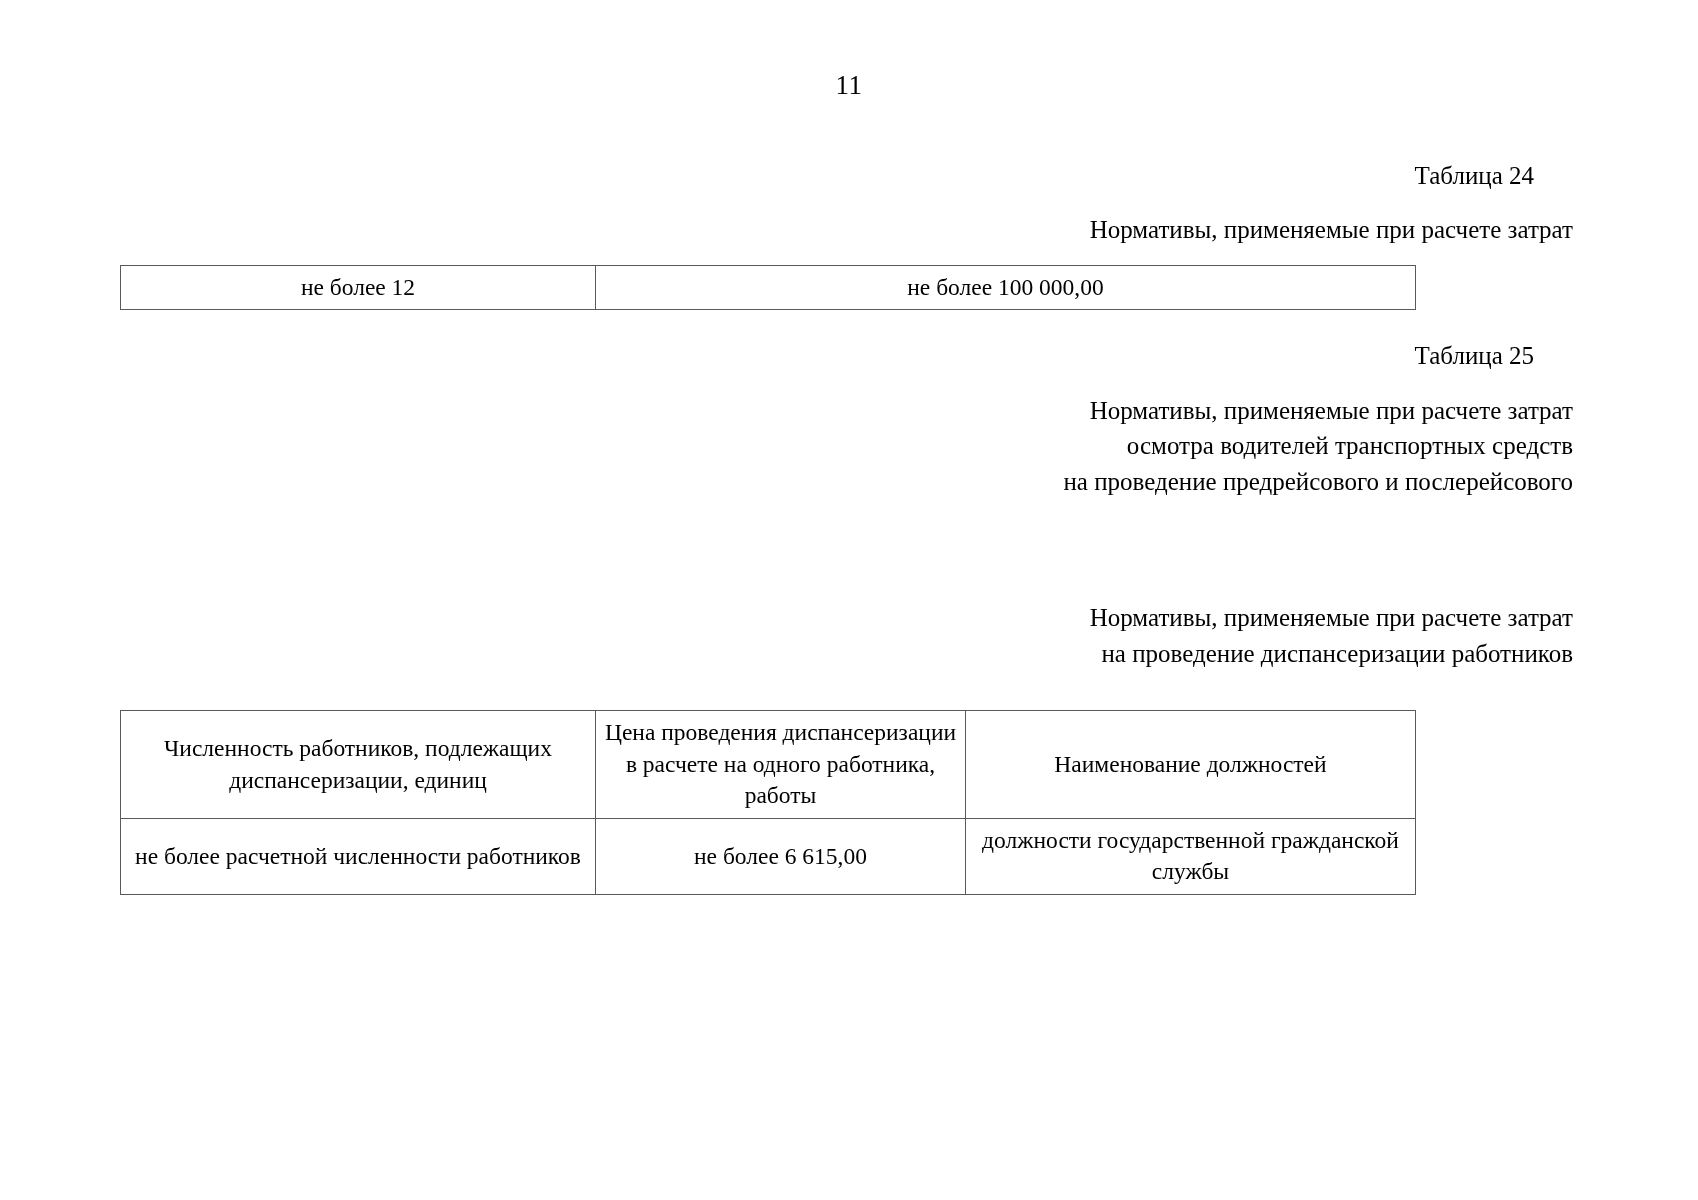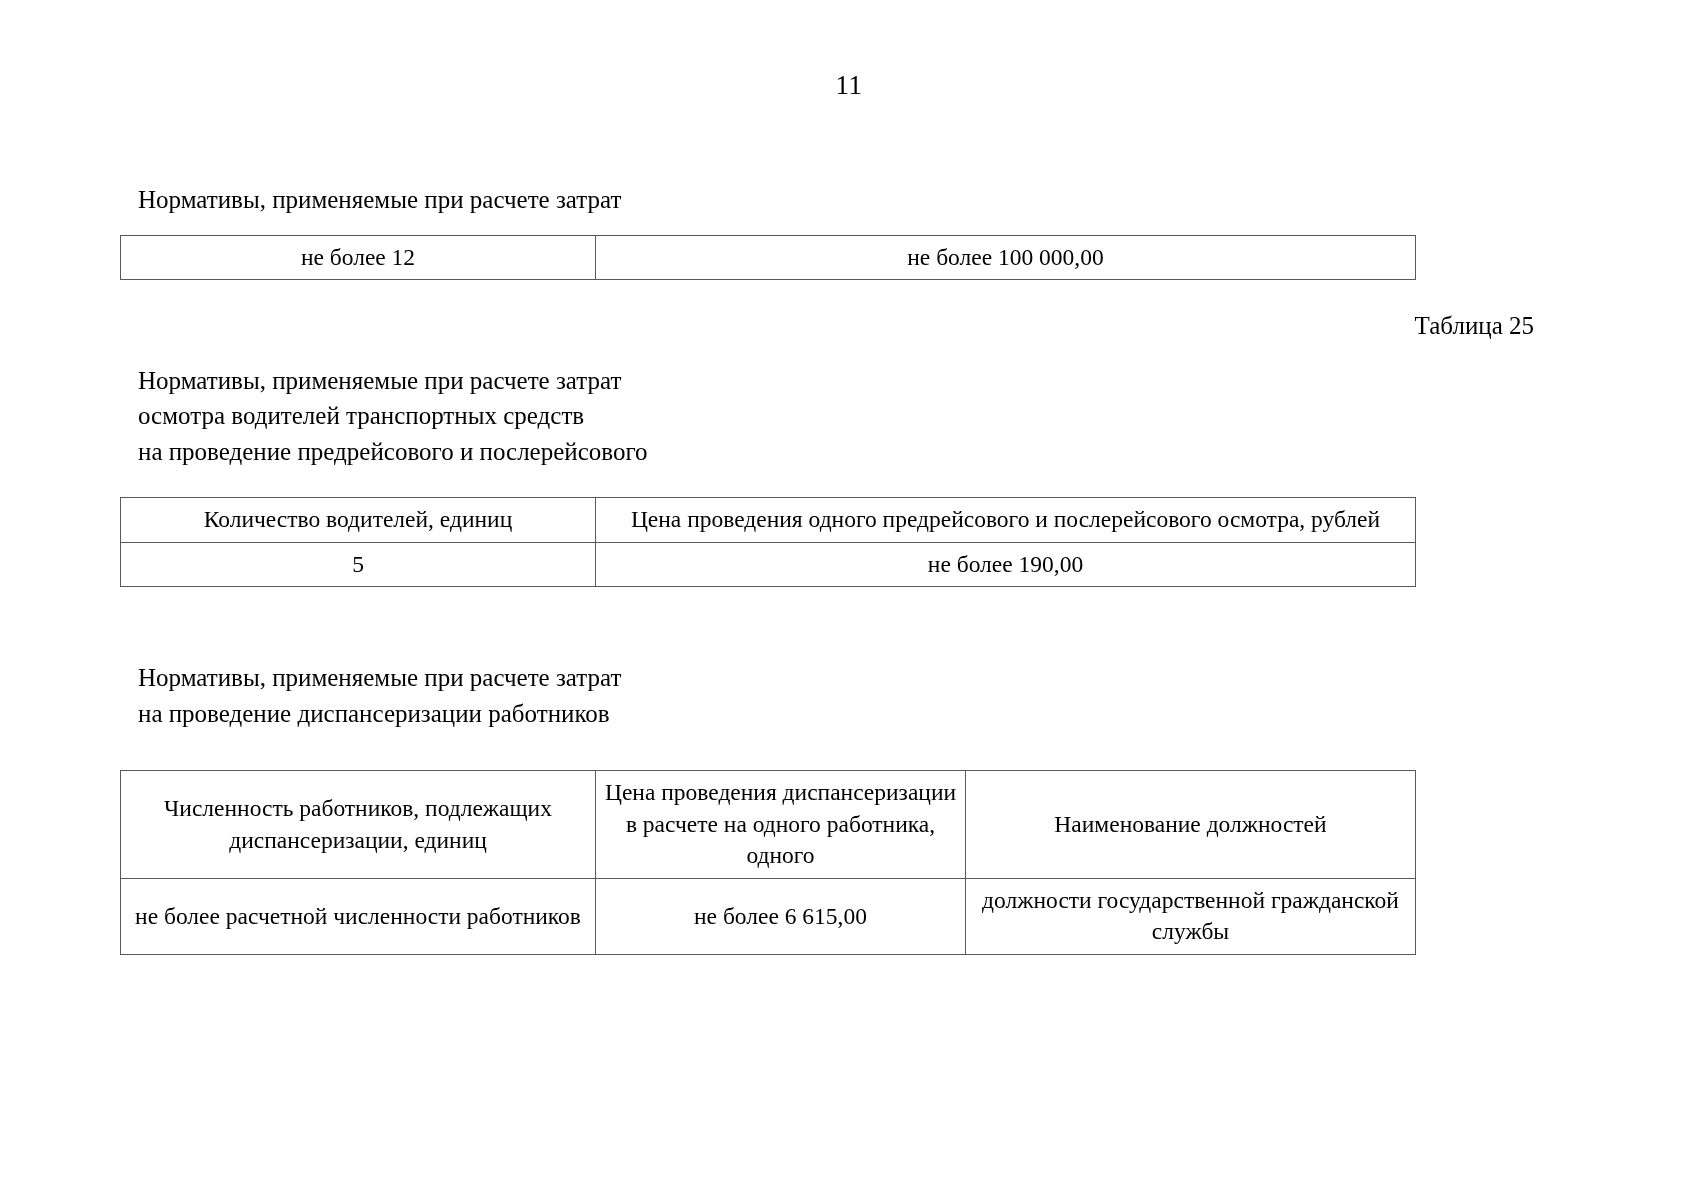--- a/index.html
+++ b/index.html
@@ -37,21 +37,21 @@
   }
 
   .table-label {
     text-align: right;
     font-size: 25px;
     line-height: 1.2;
     padding-right: 39px;
   }
 
   .block-title {
-    text-align: left;
+    text-align: right;
     font-size: 25px;
     line-height: 1.42;
     padding-left: 18px;
   }
 
   .block-title div {
     white-space: nowrap;
   }
 
   table.doc-table {
@@ -103,20 +103,21 @@
 </head>
 <body>
 
 <div class="page">
 
   <div class="page-number">11</div>
 
   <div class="content">
 
     <div class="gap-label-24"></div>
+    <div class="table-label">Таблица 24</div>
 
     <div class="gap-title-24"></div>
     <div class="block-title">
       <div>Нормативы, применяемые при расчете затрат</div>
     </div>
 
     <div class="gap-tbl24"></div>
     <table class="doc-table t24">
       <colgroup>
           <col class="c1">
@@ -134,36 +135,20 @@
     <div class="table-label">Таблица 25</div>
 
     <div class="gap-title-25"></div>
     <div class="block-title">
       <div>Нормативы, применяемые при расчете затрат</div>
       <div>осмотра водителей транспортных средств</div>
       <div>на проведение предрейсового и послерейсового</div>
     </div>
 
     <div class="gap-tbl25"></div>
-    <table class="doc-table t25">
-      <colgroup>
-          <col class="c1">
-          <col class="c2">
-        </colgroup>
-      <tbody>
-        <tr>
-          <td>Количество водителей, единиц</td>
-          <td>Цена проведения одного предрейсового и послерейсового осмотра, рублей</td>
-        </tr>
-        <tr>
-          <td>5</td>
-          <td>не более 190,00</td>
-        </tr>
-      </tbody>
-    </table>
 
     <div class="gap-after-t25"></div>
 
     <div class="gap-title-26"></div>
     <div class="block-title">
       <div>Нормативы, применяемые при расчете затрат</div>
       <div>на проведение диспансеризации работников</div>
     </div>
 
     <div class="gap-tbl26"></div>
@@ -175,21 +160,21 @@
         </colgroup>
       <tbody>
         <tr>
           <td class="hdr">
             <div>Численность работников, подлежащих</div>
             <div>диспансеризации, единиц</div>
           </td>
           <td class="hdr">
             <div>Цена проведения диспансеризации</div>
             <div>в расчете на одного работника,</div>
-            <div>одного</div>
+            <div>работы</div>
           </td>
           <td class="hdr">
             <div>Наименование должностей</div>
           </td>
         </tr>
         <tr>
           <td class="row">
             <div>не более расчетной численности работников</div>
           </td>
           <td class="row">

